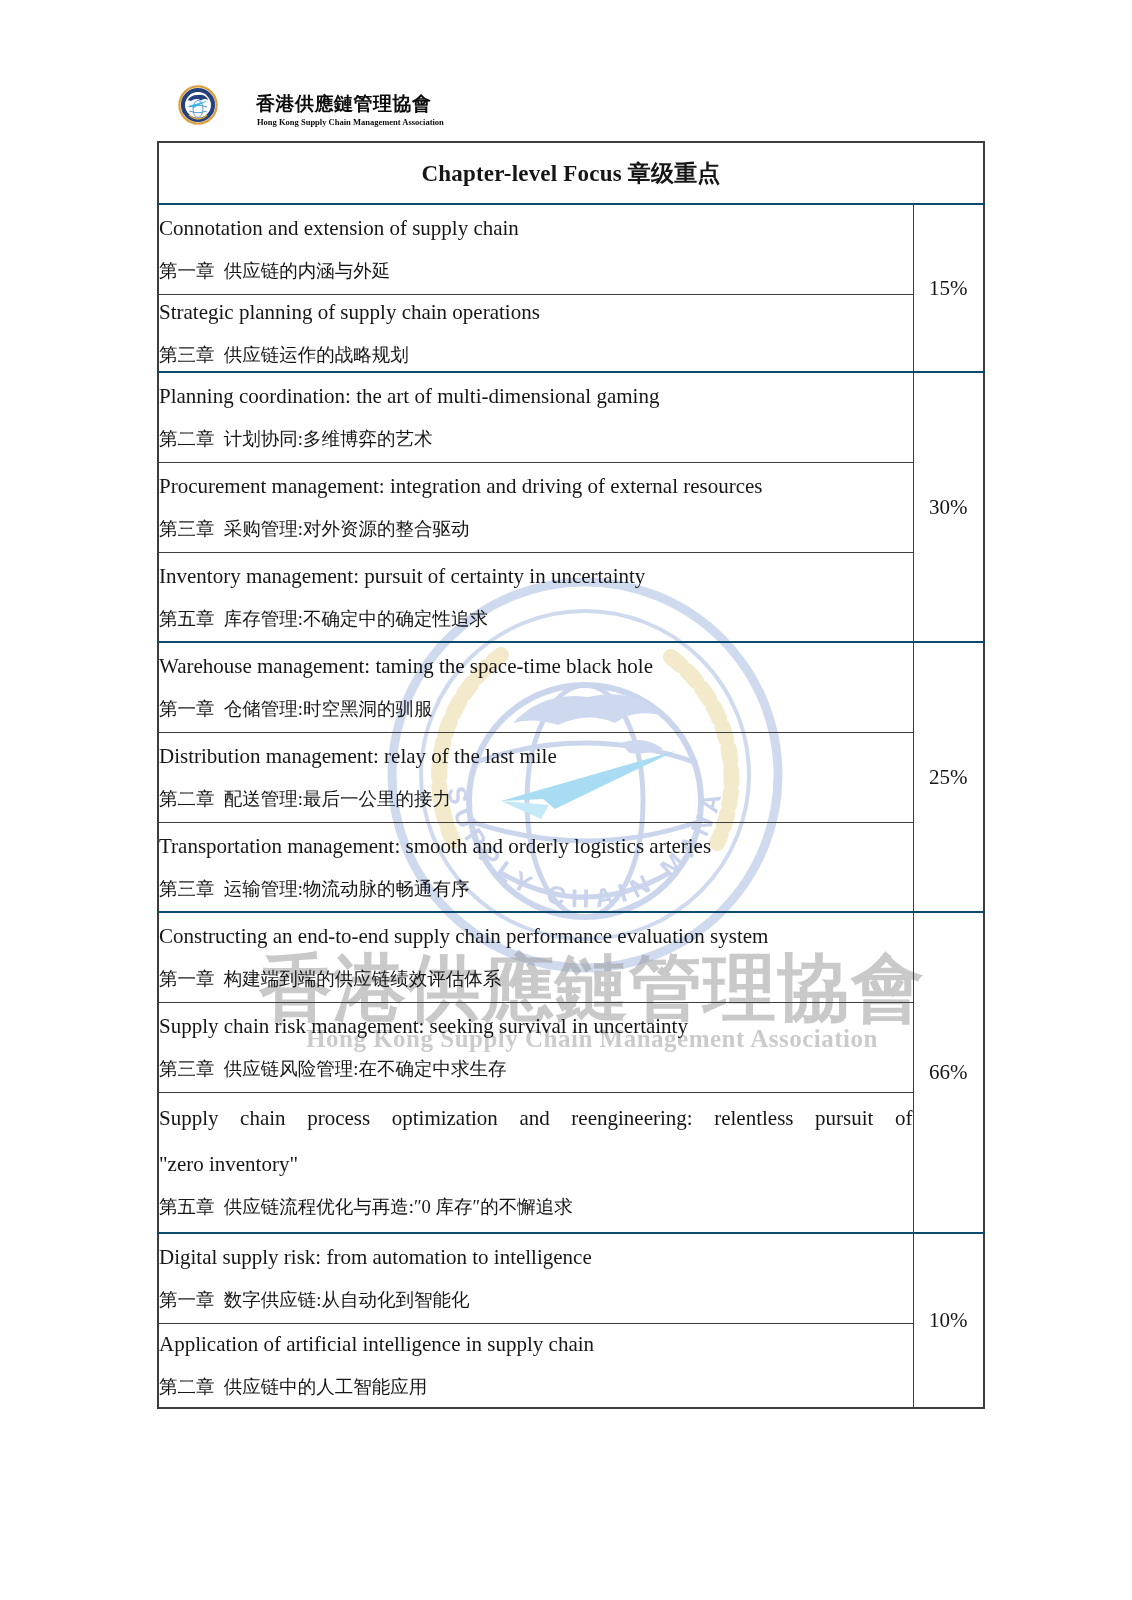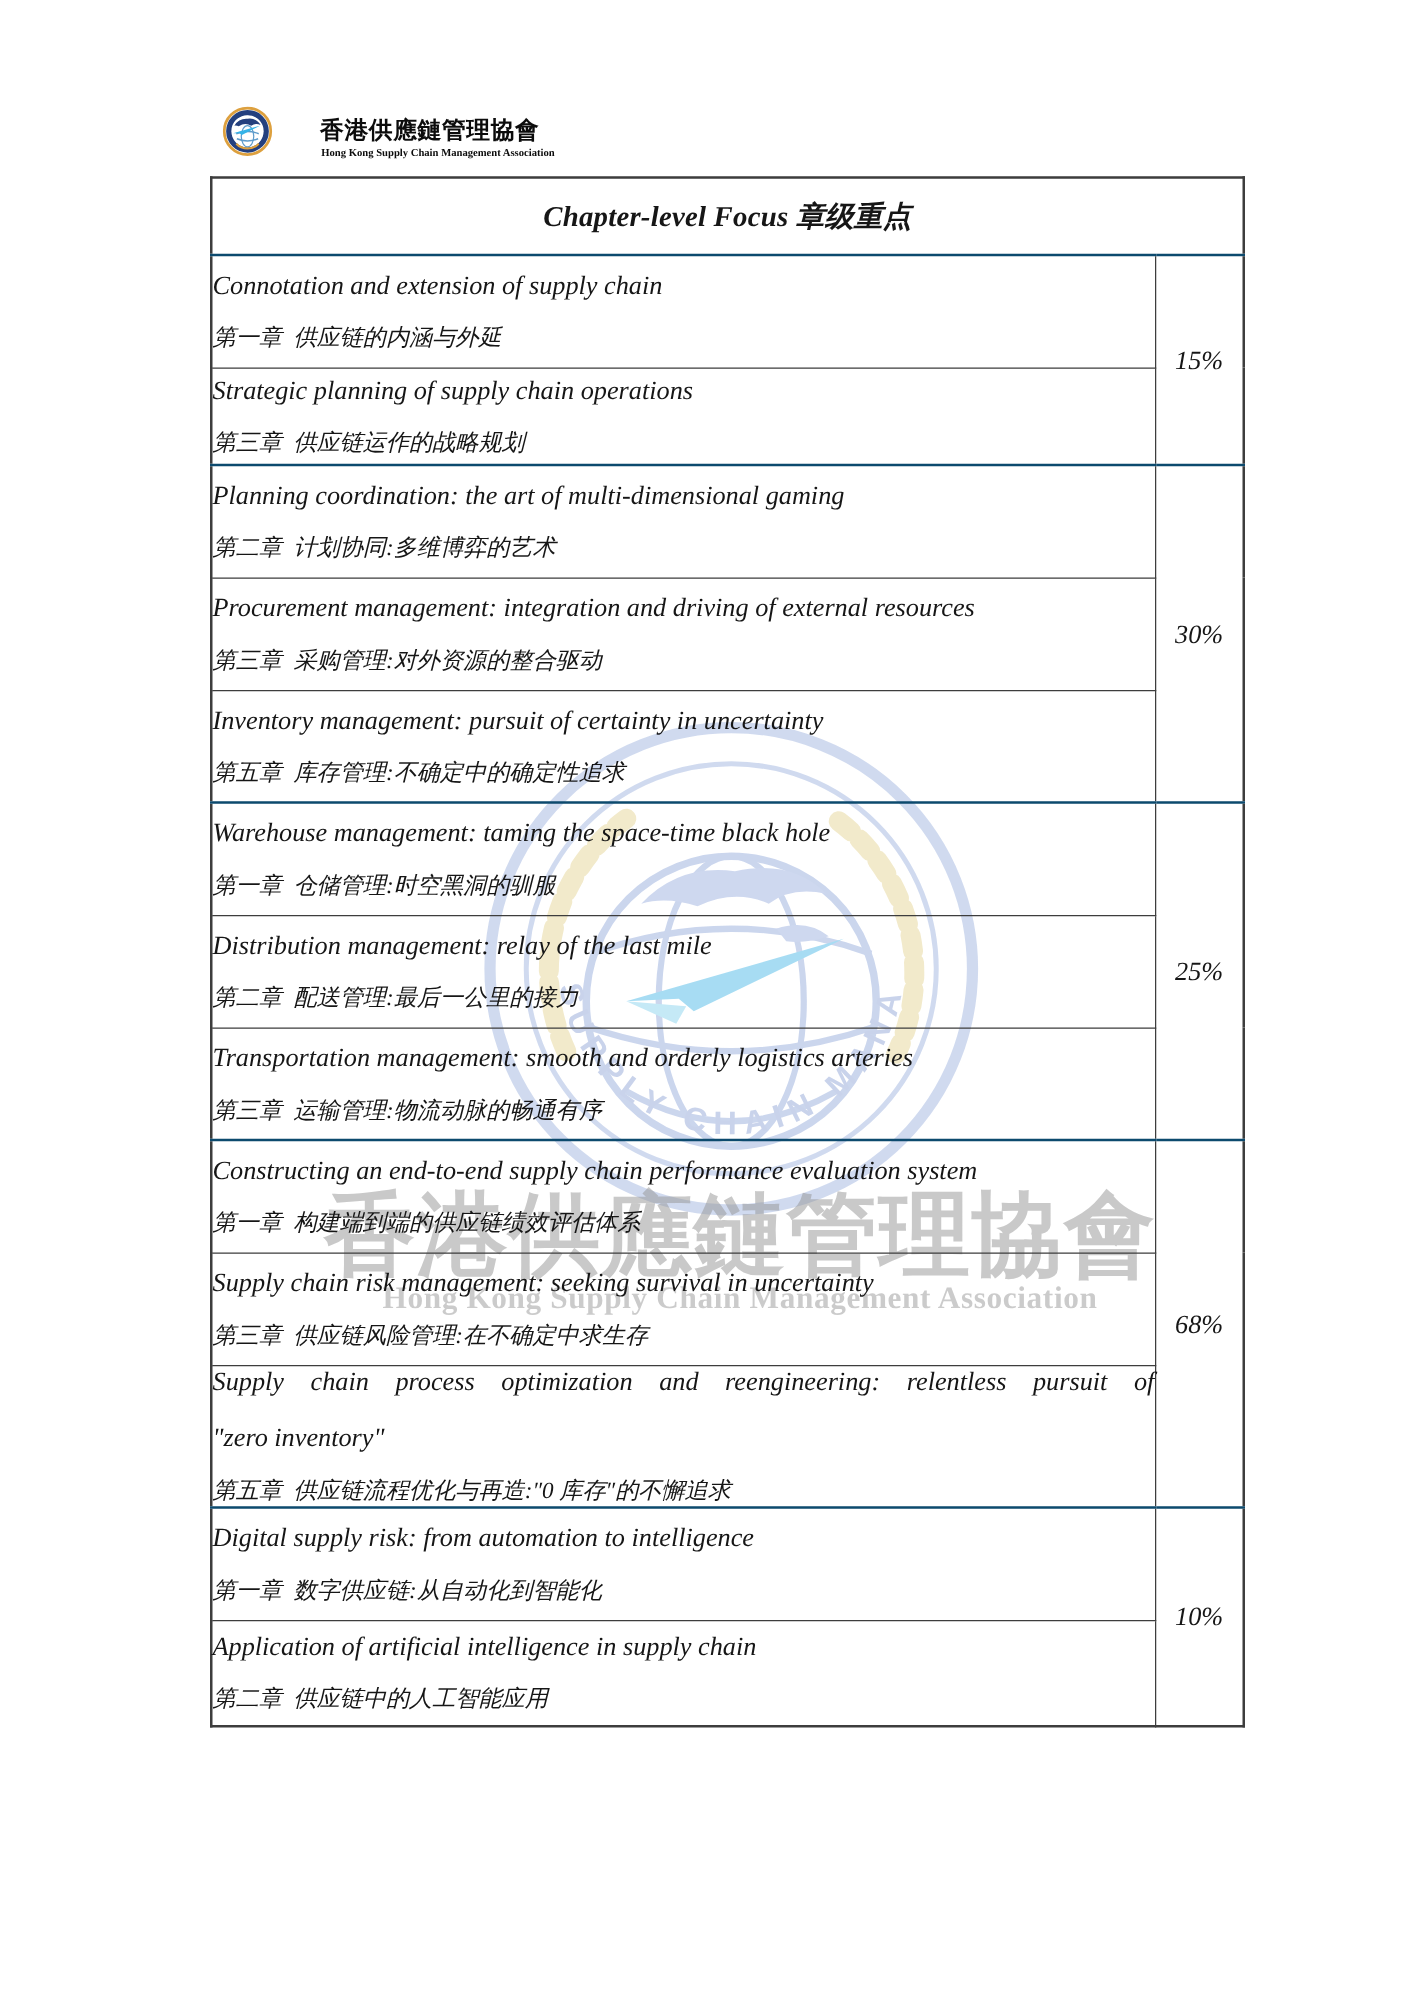--- a/index.html
+++ b/index.html
@@ -44,45 +44,44 @@
     font-size:19px;font-weight:bold;letter-spacing:.5px;
     white-space:nowrap;color:#0c0c0c;
   }
   .brand-en{
     position:absolute;left:79px;top:33px;
     font-size:8.5px;font-weight:bold;white-space:nowrap;color:#0c0c0c;
   }
 
   
   table.focus{
-    position:absolute;left:168px;top:141px;
+    position:absolute;left:157px;top:141px;
     width:826px;
     border-collapse:collapse;
     table-layout:fixed;
     z-index:2;
     background:transparent;
-    font-style:italic;
   }
   table.focus td{
     border:1px solid #3d3d3d;
     background:transparent;
     padding:0;
   }
   table.focus{border:2px solid #3d3d3d;}
   tr.gstart td{border-top:2px solid #0c4a6e;}
 
   td.title-cell{
     height:60px;
     text-align:center;vertical-align:middle;
     font-weight:bold;font-size:23px;
     letter-spacing:.2px;
   }
   tr.r90{height:90px;}
   tr.r93{height:78px;}
-  tr.r135{height:114px;margin-left:28px;}
+  tr.r135{height:141px;margin-left:28px;}
   tr.r95{height:85px;}
 
   td.topic{
     vertical-align:middle;
     padding:6px 16px 6px 13px;
   }
   .en{
     font-size:21px;line-height:1.15;
     margin:0 0 21px 0;
     white-space:pre-wrap;
@@ -222,21 +221,21 @@
       <p class="en">Transportation management: smooth and orderly logistics arteries</p>
       <p class="zh">第三章  运输管理:物流动脉的畅通有序</p>
     </td>
   </tr>
 
   <tr class="gstart r90">
     <td class="topic">
       <p class="en">Constructing an end-to-end supply chain performance evaluation system</p>
       <p class="zh">第一章  构建端到端的供应链绩效评估体系</p>
     </td>
-    <td class="pct" rowspan="3">68%</td>
+    <td class="pct" rowspan="3">66%</td>
   </tr>
   <tr class="r90">
     <td class="topic">
       <p class="en">Supply chain risk management: seeking survival in uncertainty</p>
       <p class="zh">第三章  供应链风险管理:在不确定中求生存</p>
     </td>
   </tr>
   <tr class="r135">
     <td class="topic">
       <p class="en jline">Supply chain process optimization and reengineering: relentless pursuit of</p>

